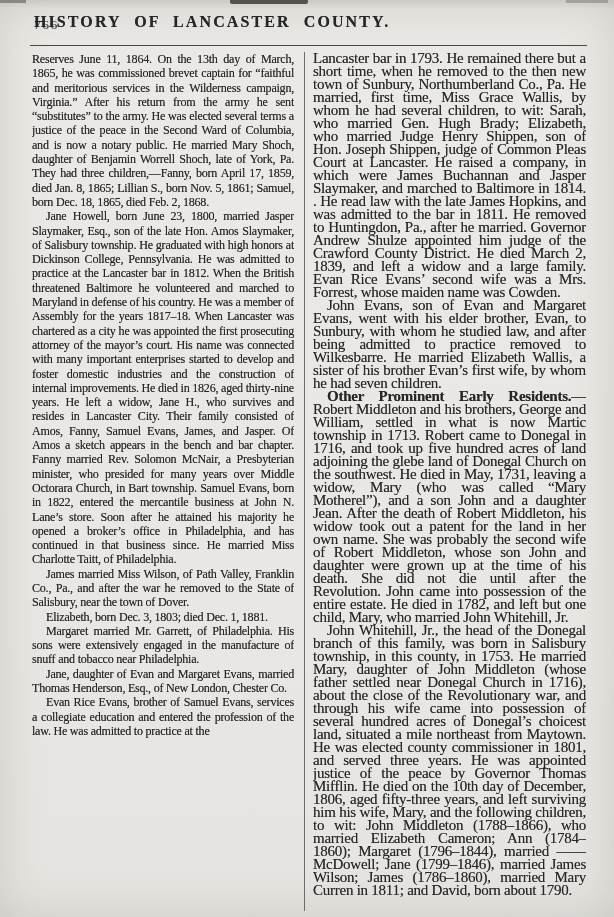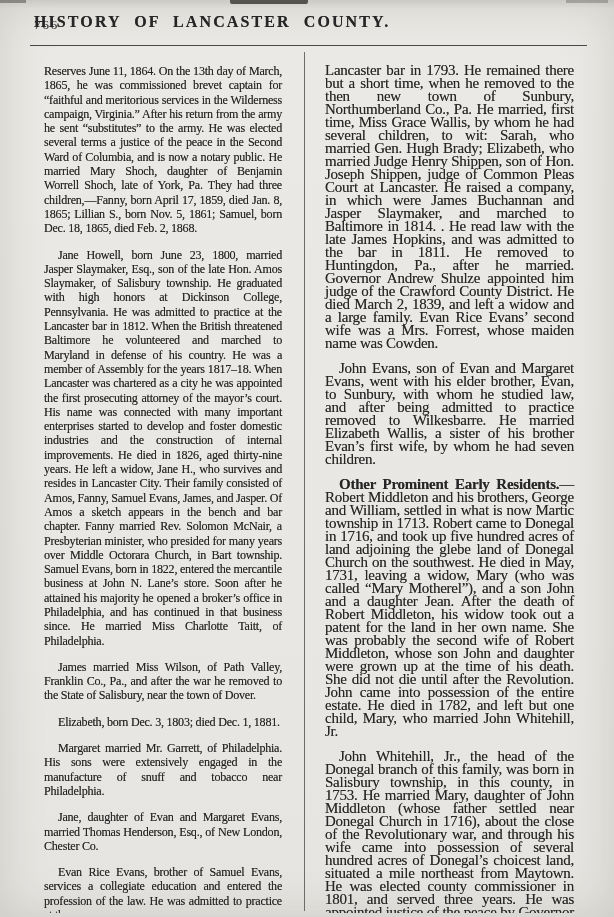--- a/index.html
+++ b/index.html
@@ -39,21 +39,21 @@
     box-shadow: 0 0 .5px #484846;
   }
 
   .columns {
     position: absolute; top: 52px; left: 32px;
     width: 554px; height: 861px;
     display: flex;
   }
   .col { text-align: justify; overflow: hidden; }
   .col p {
-    margin: 12px; text-indent: 14px;
+    margin: 0; text-indent: 14px;
     text-shadow: 0 0 .35px rgba(38,38,38,.55);
   }
   .col p.flush { text-indent: 0; }
   .col-left  { width: 262px; font-size: 12.1px; line-height: 14.3px; letter-spacing: -0.25px; }
   .col-right { width: 273px; font-size: 15px; line-height: 13.0px;  letter-spacing: -0.25px; }
   .v-rule {
     width: 1px; background: #6e6c68;
     margin: 0 8px 2px 10px;
   }
   .lead { font-weight: 700; }

